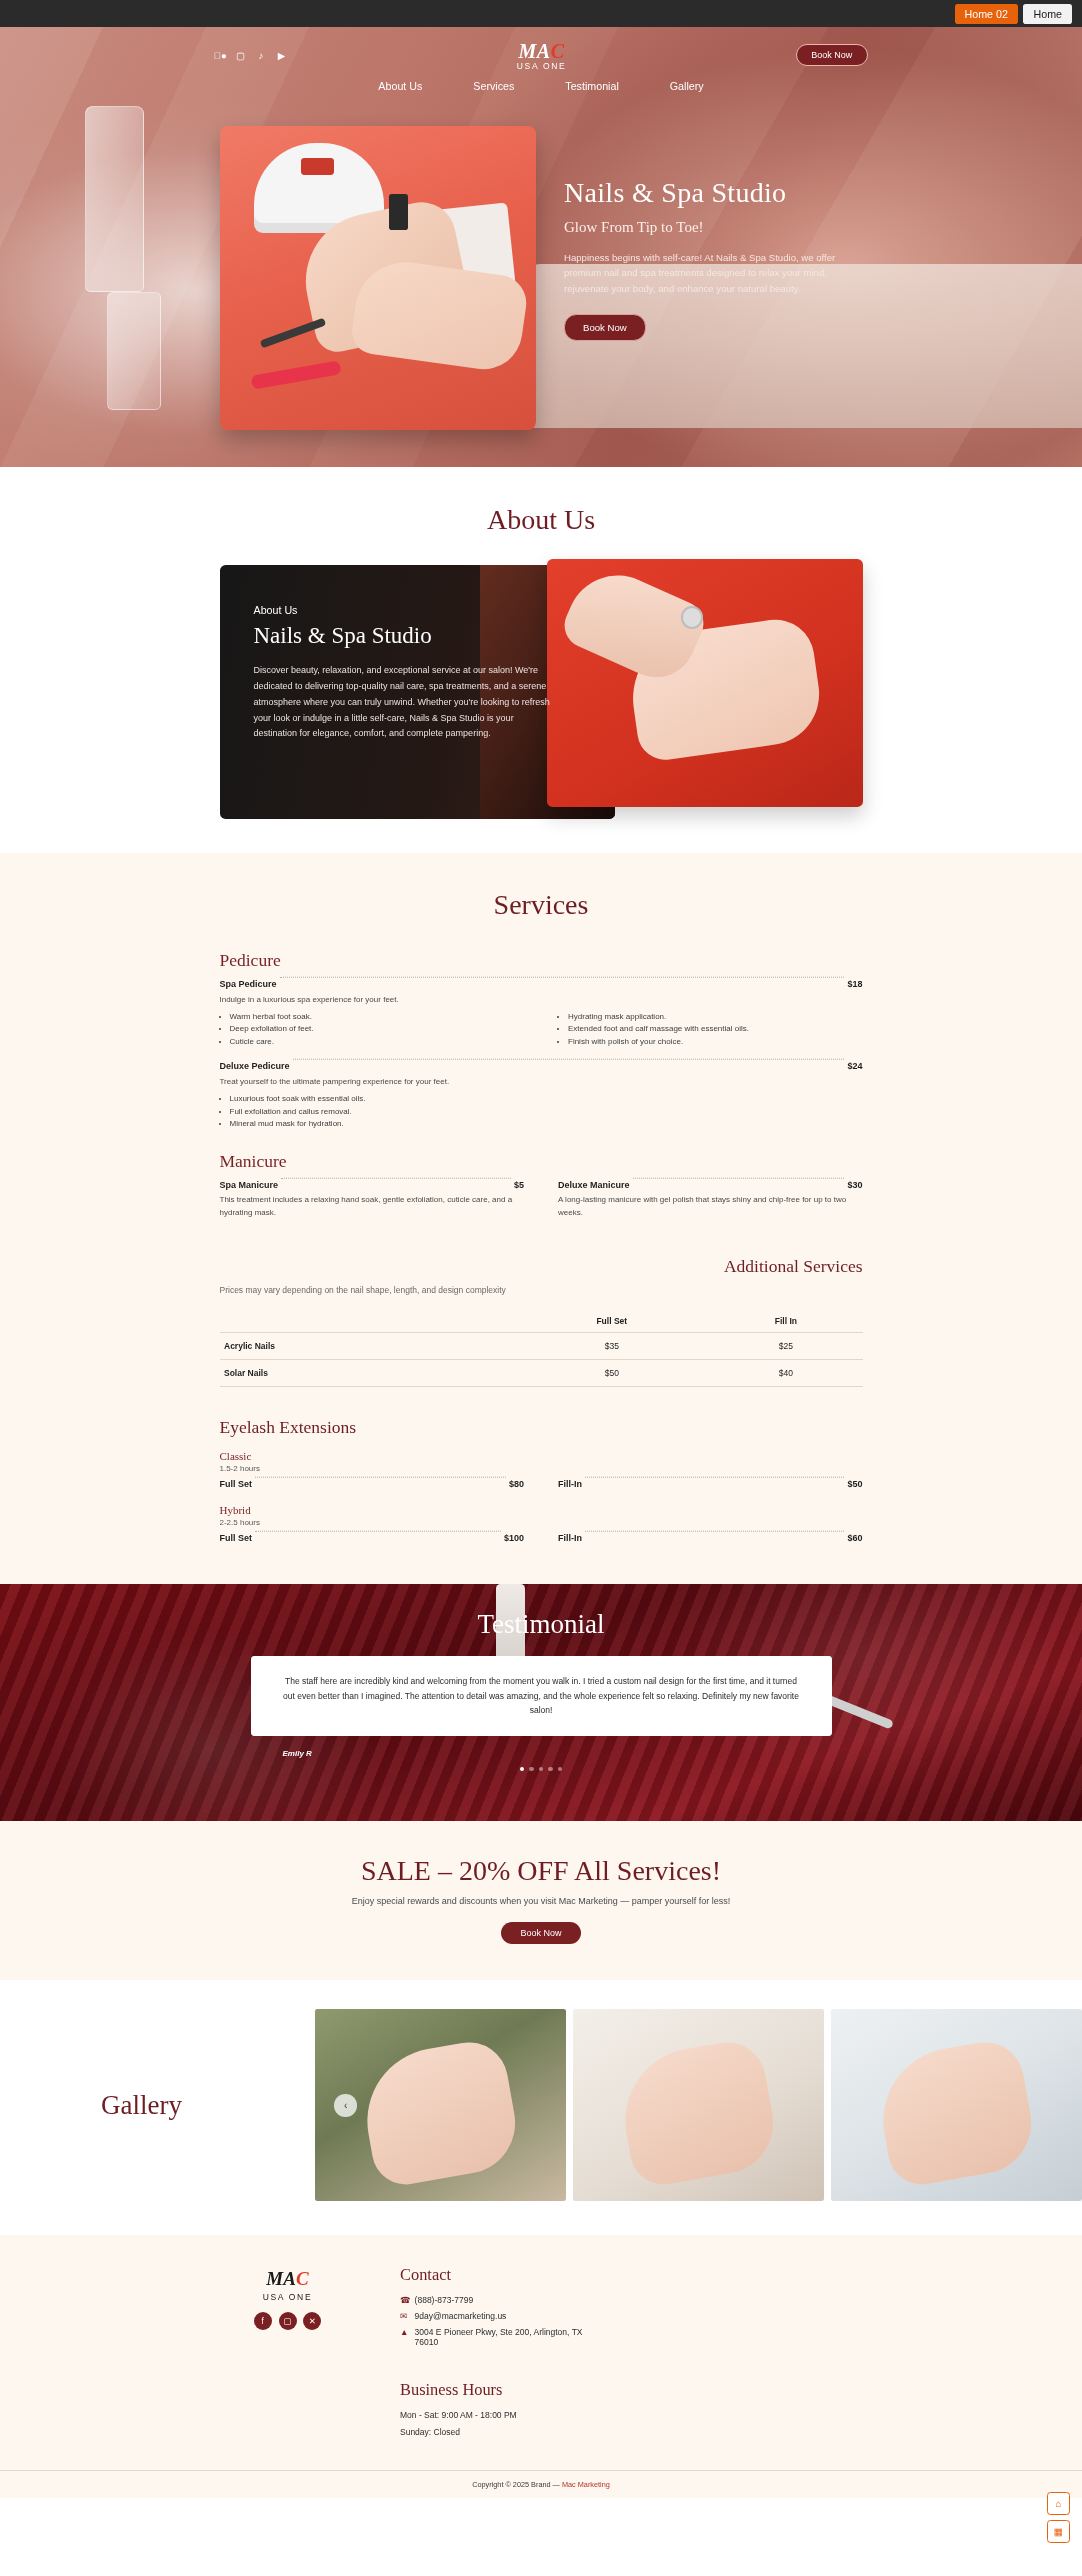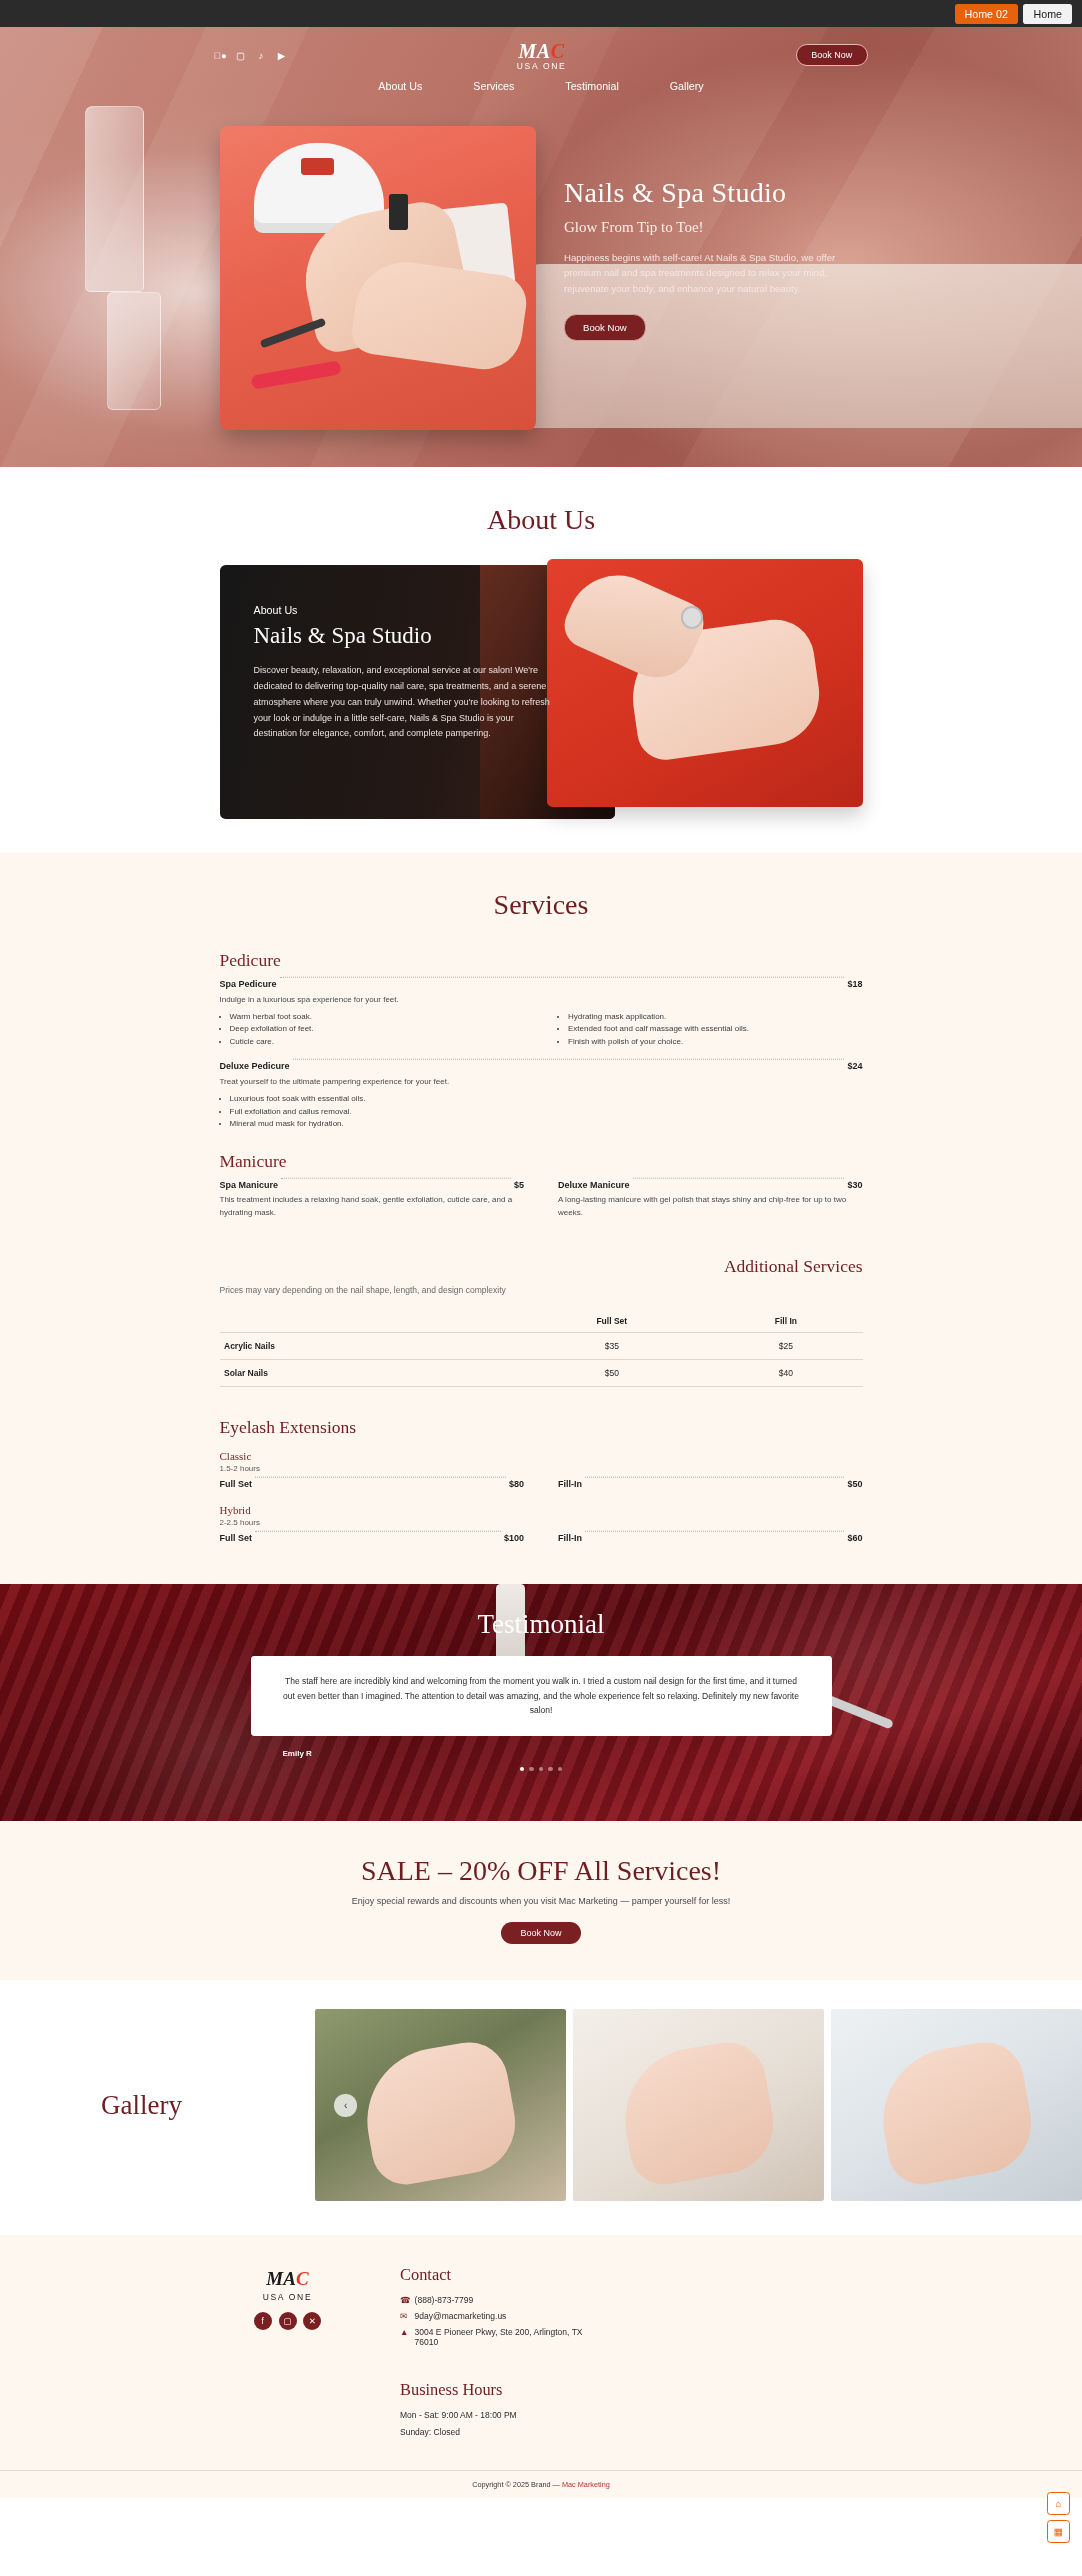--- a/index.html
+++ b/index.html
@@ -270,21 +270,21 @@
     position: relative; z-index: 3; text-align: center; color: #fff;
     font-family: "Liberation Serif", serif; font-size: 27px; font-weight: 400;
   }
   .t-card {
     position: relative; z-index: 3; width: 581px; margin: 16px auto 0;
     background: #fff; border-radius: 3.4px; padding: 18px 32px;
     font-size: 8.5px; line-height: 1.75; color: #2a2a2a; text-align: center;
   }
   .t-author {
     position: relative; z-index: 3; width: 581px; margin: 12.4px auto 0;
-    padding-left: 32px; color: #fff; font-size: 8px; font-weight: 700;
+    padding-left: 32px; color: #fff; font-size: 8px; font-weight: 700; font-style: italic;
   }
   .t-dots { position: relative; z-index:3; display: flex; gap: 5px; justify-content: center; margin-top: 9px; }
   .t-dot { width: 4.5px; height: 4.5px; border-radius: 50%; background: rgba(255,255,255,.45); }
   .t-dot.on { background: #fff; }
 
   
   .sale { background: #fdf7ef; padding: 34px 0 36px; text-align: center; }
   .sale-h {
     font-family: "Liberation Serif", serif; font-size: 28px; color: #6e1d22; font-weight: 400;
   }

